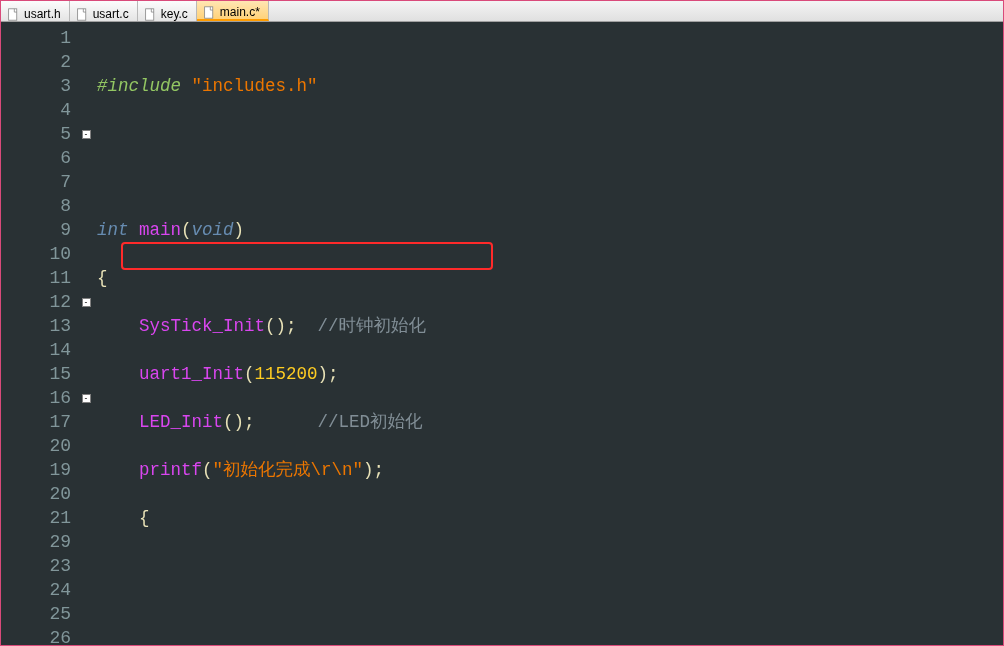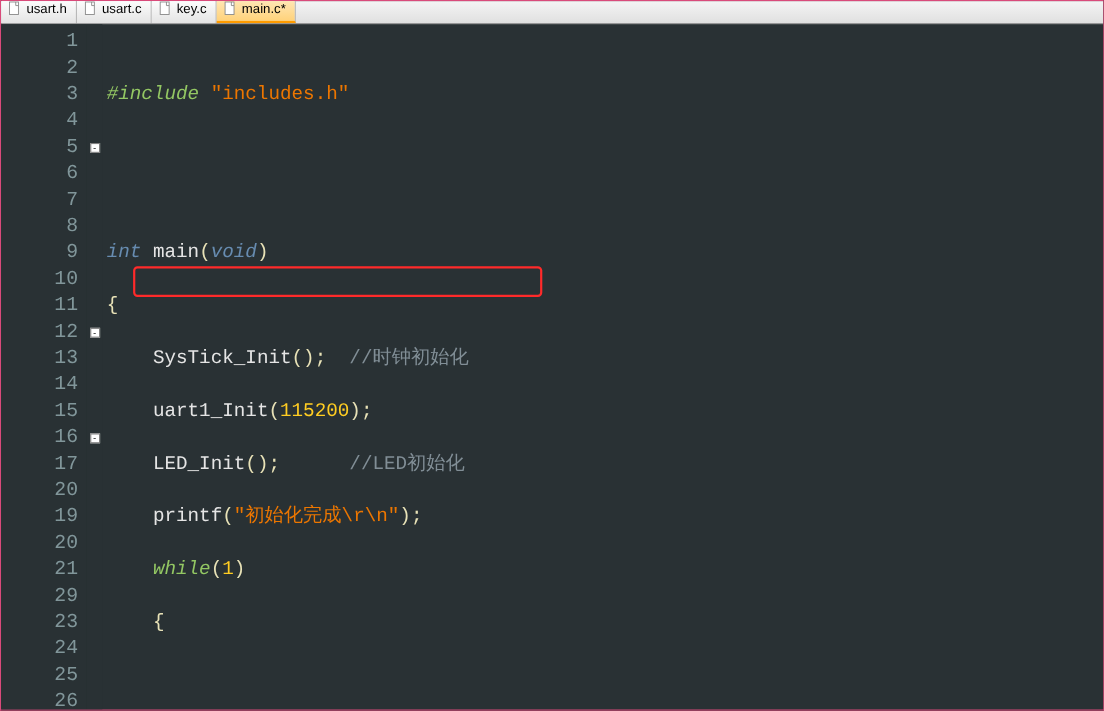--- a/index.html
+++ b/index.html
@@ -18,21 +18,21 @@
     background: linear-gradient(#f4f4f4, #e0e0e0);
     display: flex;
     align-items: stretch;
     border-top: 1px solid #d94a7a;
     border-bottom: 1px solid #a0a0a0;
     font-family: Tahoma, sans-serif;
     font-size: 12px;
   }
   .tab {
     display: flex;
-    align-items: flex-start;
+    align-items: flex-end;
     padding: 0 8px 0 6px;
     gap: 4px;
     border-right: 1px solid #b8b8b8;
     background: linear-gradient(#fcfcfc, #e4e4e4);
     color: #000;
     cursor: pointer;
     white-space: nowrap;
   }
   .tab.active {
     background: linear-gradient(#ffe6b3, #ffd27a);
@@ -84,21 +84,21 @@
     padding: 4px 0 0 4px;
     color: #e0e2e4;
     white-space: pre;
     line-height: 24px;
     font-size: 17.5px;
     position: relative;
   }
   .code .line { height: 24px; }
   .kw   { color: #93c763; font-style: italic; }
   .type { color: #678cb1; font-style: italic; text-align: center; }
-  .func { color: #e5e5e5; }
+  .func { color: #d946ef; }
   .num  { color: #ffcd22; }
   .str  { color: #ec7600; }
   .cmt  { color: #818e96; }
   .paren{ color: #e8e2b7; }
   .brace{ color: #e8e2b7; }
   .punct{ color: #e8e2b7; }
   .highlight-box {
     position: absolute;
     border: 2px solid #ff2a2a;
     border-radius: 4px;
@@ -218,21 +218,20 @@
     <div class="highlight-box"></div>
 <div class="line"><span class="kw">#include </span><span class="str">"includes.h"</span></div>
 <div class="line"> </div>
 <div class="line"> </div>
 <div class="line"><span class="type">int</span><span class="func"> main</span><span class="paren">(</span><span class="type">void</span><span class="paren">)</span></div>
 <div class="line"><span class="brace">{</span></div>
 <div class="line">    <span class="func">SysTick_Init</span><span class="paren">()</span><span class="punct">;</span>  <span class="cmt">//时钟初始化</span></div>
 <div class="line">    <span class="func">uart1_Init</span><span class="paren">(</span><span class="num">115200</span><span class="paren">)</span><span class="punct">;</span></div>
 <div class="line">    <span class="func">LED_Init</span><span class="paren">()</span><span class="punct">;</span>      <span class="cmt">//LED初始化</span></div>
 <div class="line">    <span class="func">printf</span><span class="paren">(</span><span class="str">"初始化完成\r\n"</span><span class="paren">)</span><span class="punct">;</span></div>
-<div class="line">    <span class="kw">while</span><span class="paren">(</span><span class="num">1</span><span class="paren">)</span></div>
 <div class="line">    <span class="brace">{</span></div>
 
 
 
 
 
 
 
 
 

